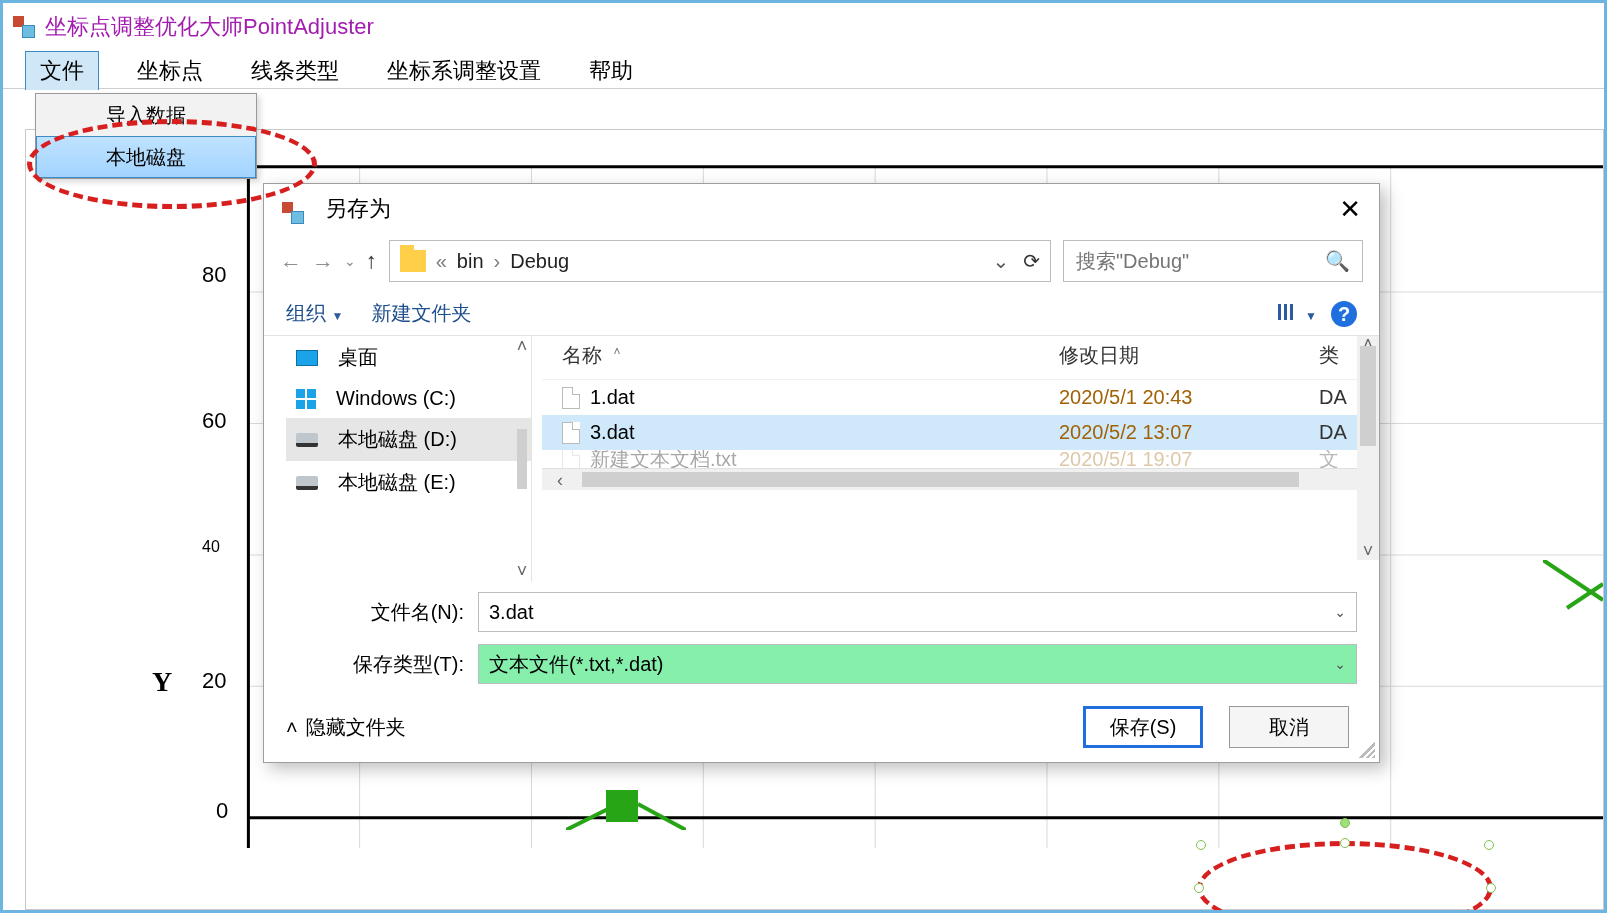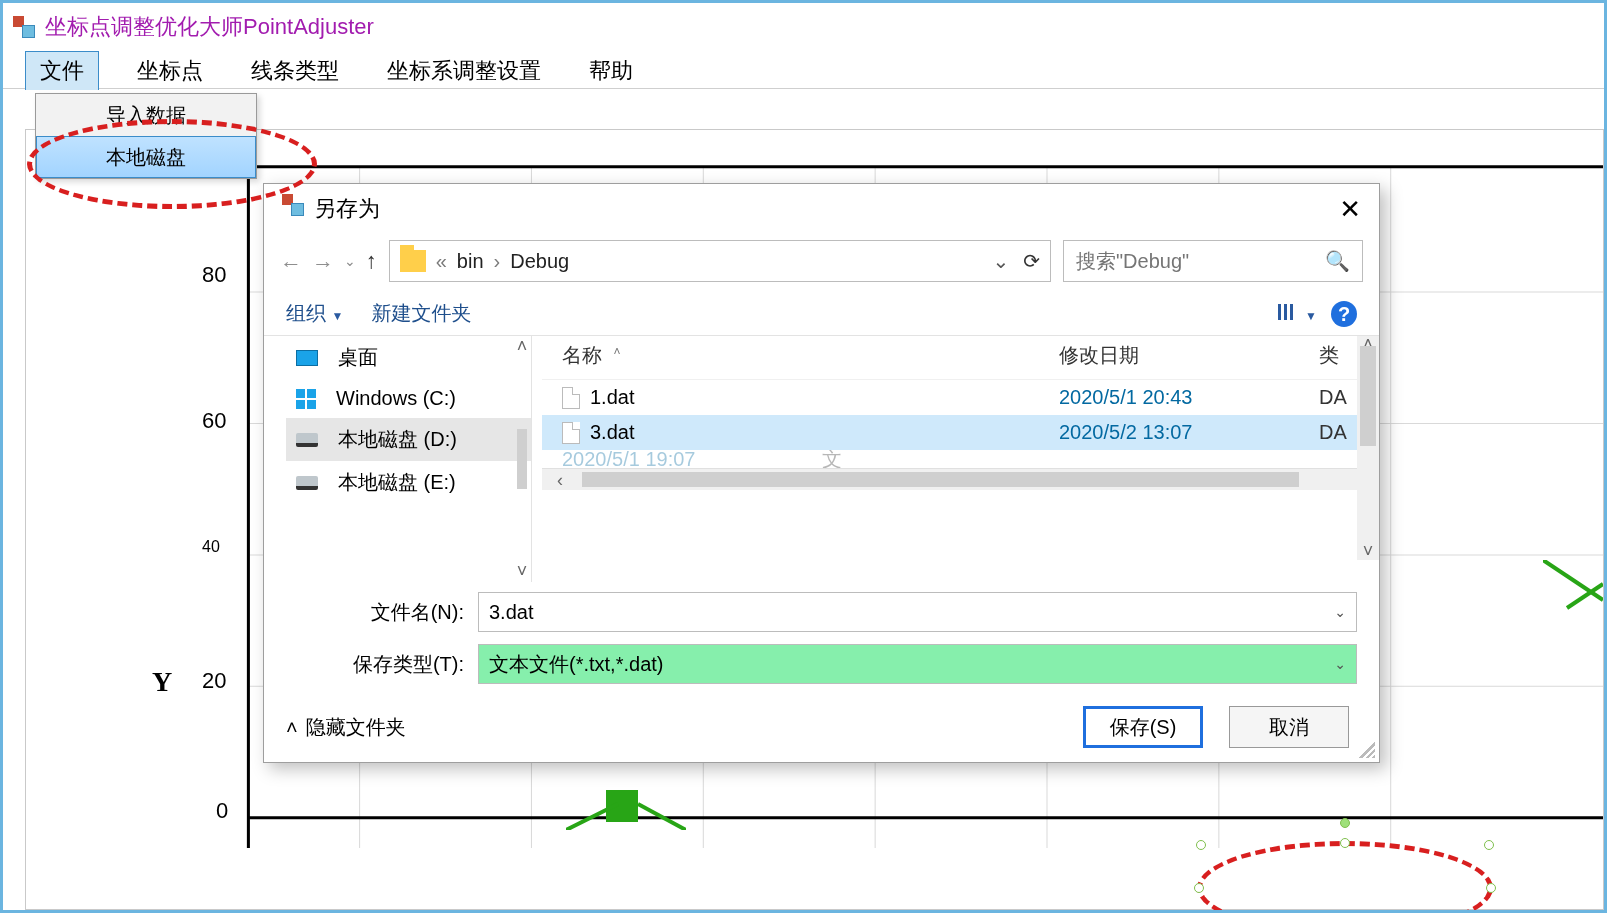--- a/index.html
+++ b/index.html
@@ -104,21 +104,21 @@
     background:#fff;
     border:1px solid #9e9e9e;
     box-shadow:6px 6px 16px rgba(0,0,0,.25);
     z-index:20;
     display:flex; flex-direction:column;
   }
   .dlg-title {
     height:50px; display:flex; align-items:center; justify-content:space-between;
     padding:0 18px;
   }
-  .dlg-title .left { display:flex; align-items:flex-start; gap:10px; font-size:22px; }
+  .dlg-title .left { display:flex; align-items:flex-end; gap:21px; font-size:22px; }
   .close-x { font-size:26px; font-weight:300; }
 
   .dlg-nav {
     display:flex; align-items:center; gap:12px;
     padding:6px 16px 14px 16px;
   }
   .nav-arrows { display:flex; align-items:center; gap:10px; color:#8e8e8e; font-size:22px; }
   .nav-arrows .enabled { color:#333; }
   .breadcrumb {
     flex:1; height:42px;
@@ -219,21 +219,21 @@
     display:flex; align-items:center; padding:6px 0 6px 20px; font-size:20px;
   }
   .file-row.sel { background:#cfe9fb; }
   .file-ic {
     width:18px; height:22px; border:1px solid #bbb; position:relative; margin-right:10px;
     background:#fff;
   }
   .file-ic::after { content:""; position:absolute; right:-1px; top:-1px; width:7px; height:7px;
     background:#fff; border-left:1px solid #bbb; border-bottom:1px solid #bbb; }
   .file-row .n { flex:1; display:flex; align-items:center; }
-  .file-row .d { width:260px; color:#0369a1; }
+  .file-row .d { width:260px; color:#a16207; }
   .file-row .t { width:60px; color:#333; }
   .file-hscroll { height:22px; background:#f0f0f0; position:relative; border-top:1px solid #e0e0e0;}
   .file-hscroll::before { content:""; position:absolute; left:40px; right:80px; top:3px; bottom:3px; background:#cfcfcf;}
   .file-hscroll .la, .file-hscroll .ra { position:absolute; top:0; bottom:0; width:24px; text-align:center; line-height:22px; color:#666;}
   .file-hscroll .la{left:6px;} .file-hscroll .ra{right:6px;}
   .file-vscroll { position:absolute; right:0; top:0; bottom:22px; width:22px; background:#f0f0f0;}
   .file-vscroll .thumb { position:absolute; left:3px; right:3px; top:10px; height:100px; background:#cfcfcf;}
   .file-vscroll .ua,.file-vscroll .da{position:absolute;left:0;right:0;text-align:center;color:#666;}
   .file-vscroll .ua{top:-2px;} .file-vscroll .da{bottom:-2px;}
 
@@ -428,20 +428,24 @@
       </div>
       <div class="file-row sel">
         <div class="n">
             <span class="file-ic"></span>
           <span>3.dat</span>
           </div>
         <div class="d">2020/5/2 13:07</div>
         <div class="t">DA</div>
       </div>
       <div class="file-row" style="opacity:.35; overflow:hidden; height:18px;">
+        <div class="n">
+            <span class="file-ic"></span>
+          <span>新建文本文档.txt</span>
+          </div>
         <div class="d">2020/5/1 19:07</div>
         <div class="t">文</div>
       </div>
 
       <div class="file-hscroll">
         <span class="la">‹</span>
         <span class="ra">›</span>
       </div>
       <div class="file-vscroll">
         <span class="ua">˄</span>

